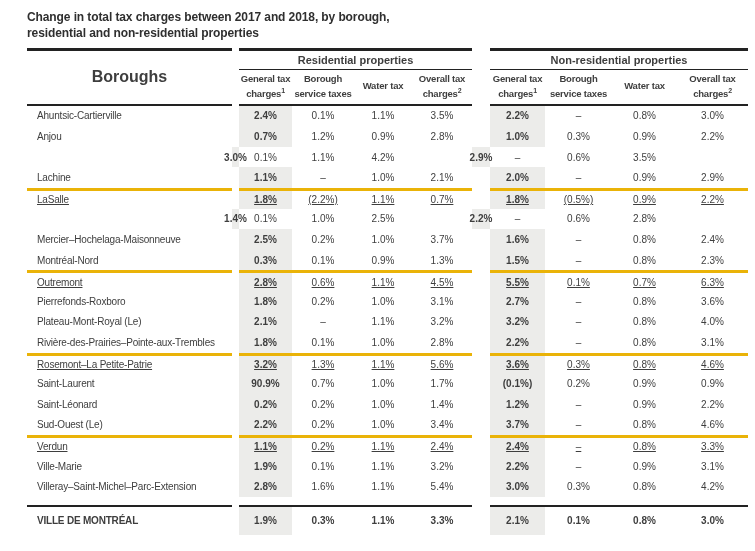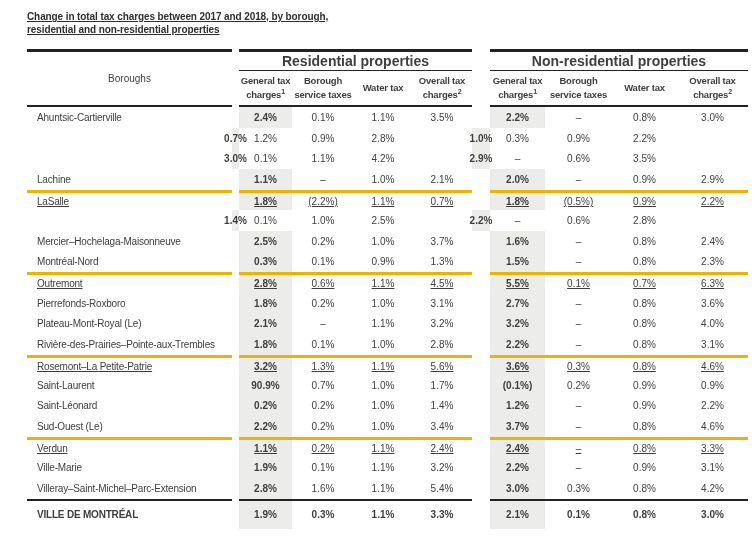--- a/index.html
+++ b/index.html
@@ -3,36 +3,36 @@
 <meta charset="utf-8">
 <style>
   html,body { margin:0; padding:0; }
   body {
     width:755px; height:551px; background:#ffffff;
     font-family:"Liberation Sans", sans-serif; color:#3e3e3e;
     overflow:hidden;
   }
   .page { padding:10px 0 0 27px; }
   .title {
-    font-size:10px; font-weight:bold; color:#2f2f2f;
-    line-height:1.32; letter-spacing:-0.1px; margin-bottom:13px;text-decoration:underline;
+    font-size:12px; font-weight:bold; color:#2f2f2f;
+    line-height:1.32; letter-spacing:-0.1px; margin-bottom:6px;
   }
   .grid-table { width:721px; --cols:205px 7px 53px 62px 58px 60px 18px 55px 67px 65px 71px; }
 
   .thead { display:grid; grid-template-columns:var(--cols); grid-template-rows:22px 36px; }
   .h-boroughs {
     grid-column:1; grid-row:1/3;
     border-top:3px solid #222; border-bottom:2px solid #222;
     display:flex; align-items:center; justify-content:center;
-    font-weight:normal; font-size:10px;
+    font-weight:bold; font-size:16px;
   }
   .h-group {
     grid-row:1; border-top:3px solid #222; border-bottom:1px solid #222;
     display:flex; align-items:center; justify-content:center;
-    font-weight:bold; font-size:14px;
+    font-weight:bold; font-size:11px;
   }
   .h-group.res { grid-column:3/7; }
   .h-group.nonres { grid-column:8/12; }
   .h-col {
     grid-row:2; border-bottom:2px solid #222;
     display:flex; flex-direction:column; align-items:center; justify-content:center;
     font-weight:bold; font-size:9.5px; line-height:1.3; text-align:center;
     letter-spacing:-0.2px;
   }
   .h-col div { white-space:nowrap; }
@@ -43,21 +43,21 @@
   .trow { display:grid; grid-template-columns:var(--cols); height:20.6px; }
   .td {
     display:flex; align-items:center; box-sizing:border-box; height:100%;
     font-size:10px; white-space:nowrap;
   }
   .td.name { padding-left:10px; letter-spacing:-0.2px; }
   .td.val  { justify-content:center; }
   .shade { background:#ececea; }
   .emph  { font-weight:bold; }
   .trow.group-start .td:not(.gapcell) { border-top:3px solid #eab308;text-decoration:underline; }
-  .trow.total { height:30px; font-weight:bold; }
+  .trow.total { height:30px; font-weight:bold;margin-top:8px; }
   .trow.total .td:not(.gapcell) { border-top:2.5px solid #222; }
 </style>
 </head>
 <body>
 
 <div class="page">
 
   <div class="title">
     <div>Change in total tax charges between 2017 and 2018, by borough,</div>
     <div>residential and non-residential properties</div>
@@ -114,20 +114,21 @@
           <div class="td val">0.1%</div>
           <div class="td val">1.1%</div>
           <div class="td val">3.5%</div>
           <div class="td gapcell"></div>
           <div class="td val shade emph">2.2%</div>
           <div class="td val">–</div>
           <div class="td val">0.8%</div>
           <div class="td val">3.0%</div>
         </div>
         <div class="trow">
+          <div class="td name">Anjou</div>
           <div class="td gapcell"></div>
           <div class="td val shade emph">0.7%</div>
           <div class="td val">1.2%</div>
           <div class="td val">0.9%</div>
           <div class="td val">2.8%</div>
           <div class="td gapcell"></div>
           <div class="td val shade emph">1.0%</div>
           <div class="td val">0.3%</div>
           <div class="td val">0.9%</div>
           <div class="td val">2.2%</div>

